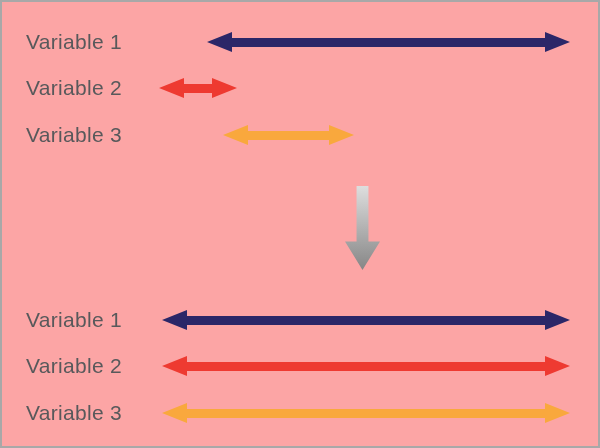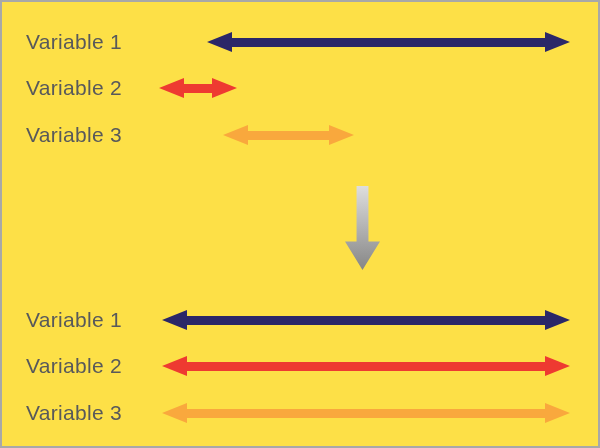--- a/index.html
+++ b/index.html
@@ -2,21 +2,21 @@
 <html><head>
 <meta charset="utf-8">
 <style>
   html, body { margin: 0; padding: 0; background: #ffffff; }
   #frame {
     position: relative;
     width: 600px;
     height: 448px;
     box-sizing: border-box;
     border: 2px solid #a8a8a8;
-    background: #fde047;
+    background: #fca5a5;
     font-family: "Liberation Sans", sans-serif;
     overflow: hidden;
   }
   .var-label {
     position: absolute;
     left: 24px;
     height: 26px;
     line-height: 26px;
     font-size: 21px;
     letter-spacing: 0.3px;

